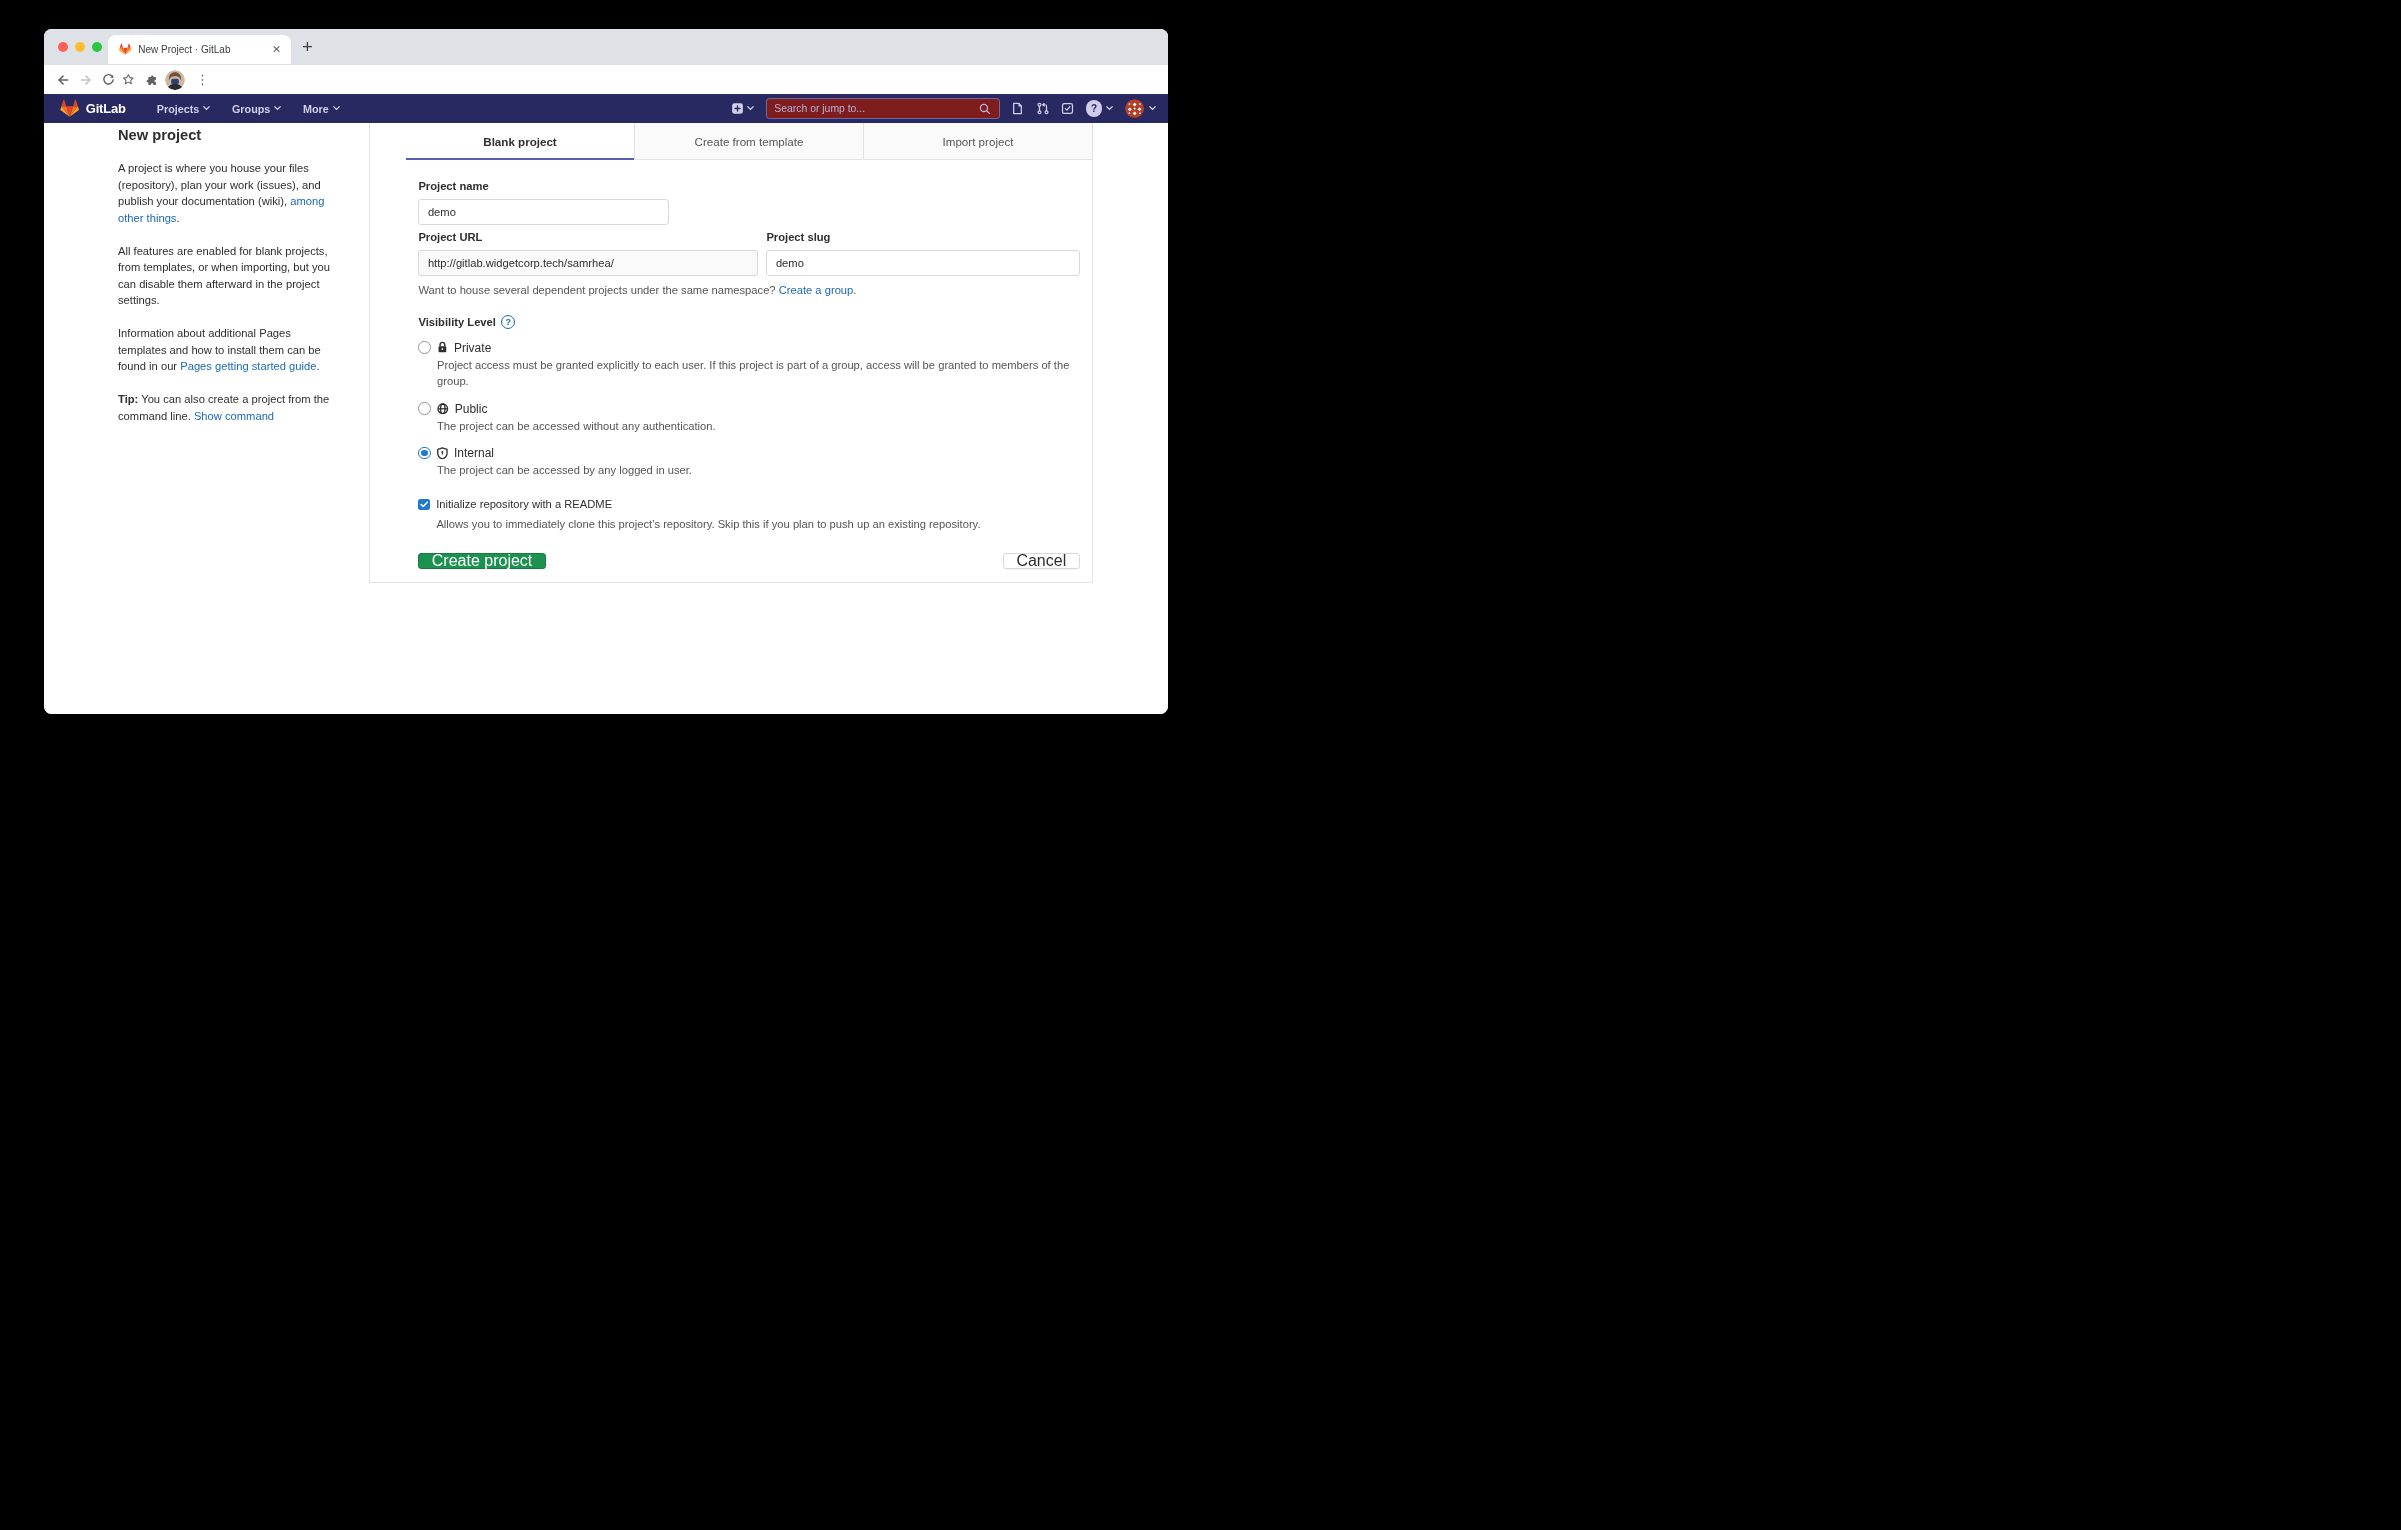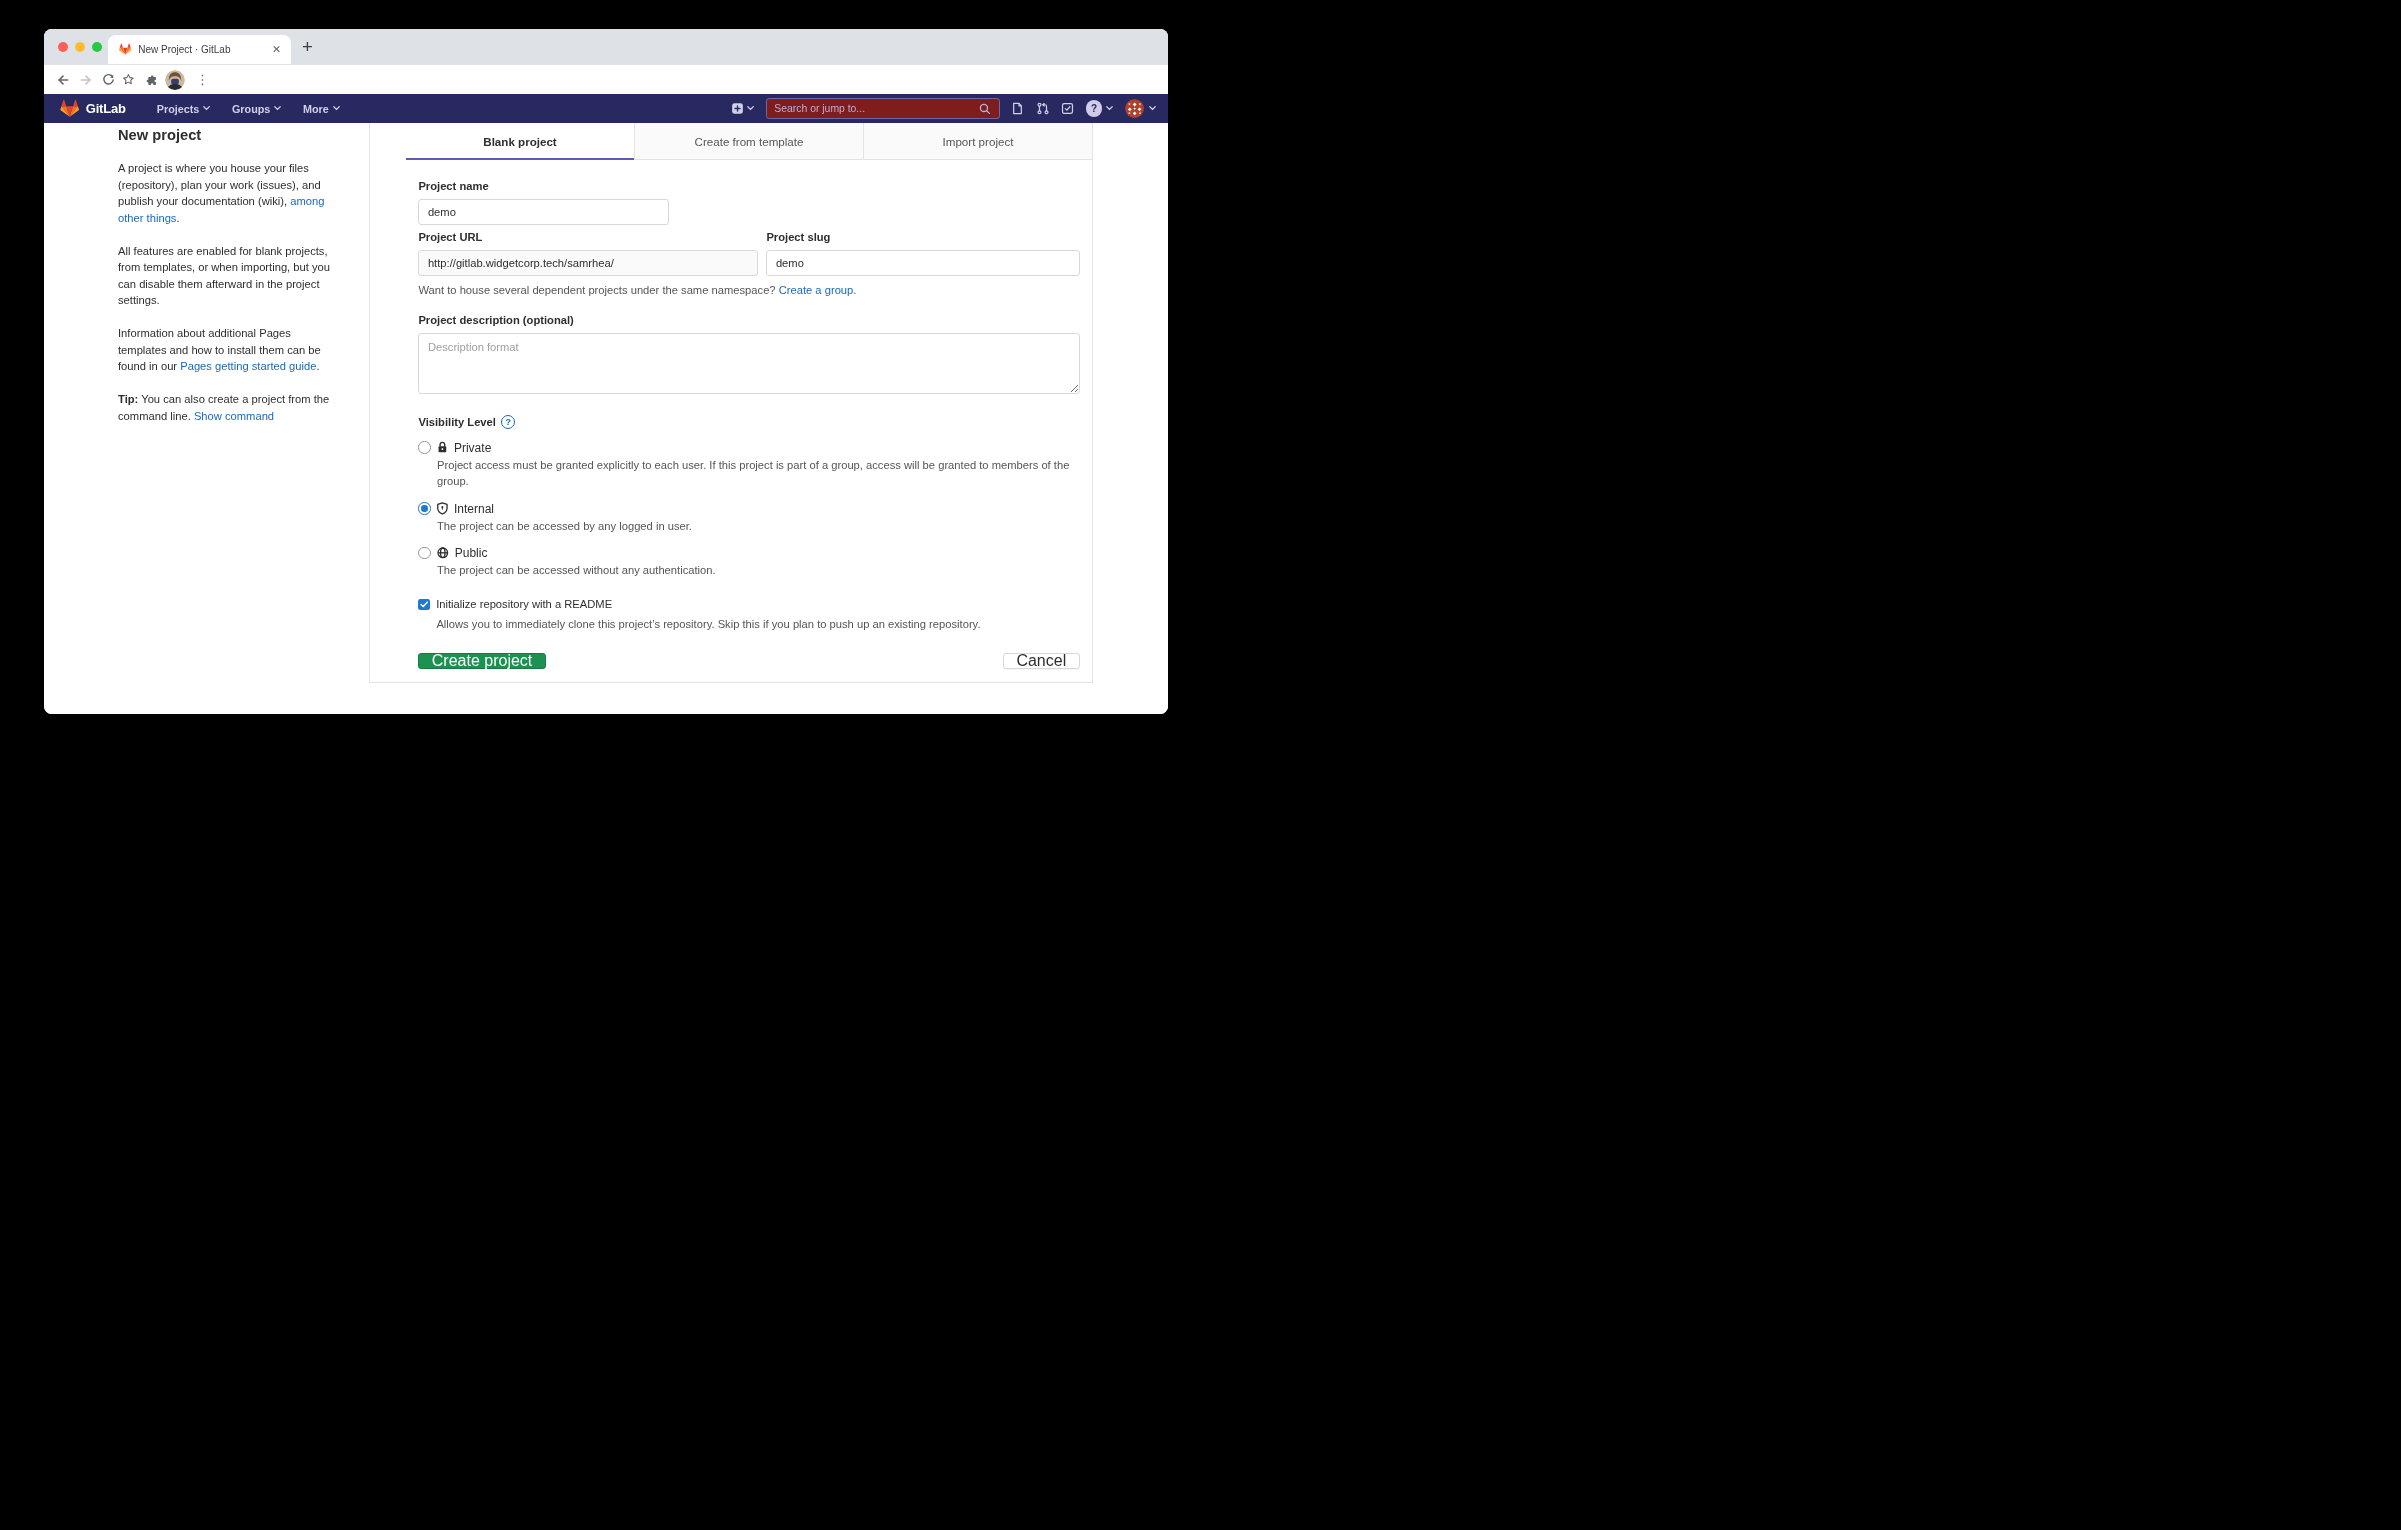--- a/index.html
+++ b/index.html
@@ -344,24 +344,20 @@
               <input class="txt readonly" type="text" readonly="" value="http://gitlab.widgetcorp.tech/samrhea/" style="">
             </div>
             <div class="col-slug">
               <label class="form-label">Project slug</label>
               <input class="txt" type="text" value="demo" style="">
             </div>
           </div>
 
           <div class="hint"><span>Want to house several dependent projects under the same namespace? </span><a class="lnk" href="#">Create a group.</a></div>
 
-          <div class="desc-section">
-            <label class="form-label">Project description (optional)</label>
-            <textarea class="desc" placeholder="Description format" style=""></textarea>
-          </div>
 
           <div class="visibility">
             <span class="vis-label">
               <span>Visibility Level</span>
               <span class="help-q">?</span>
             </span>
 
             <div class="vis-option">
               <div class="vis-head">
                 <span class="radio"></span>
@@ -372,47 +368,47 @@
                     <rect x="6.1" y="9.3" width="1.8" height="2.4" fill="#fff"></rect>
                   </svg>
                 </span>
                 <span>Private</span>
               </div>
               <div class="vis-desc">Project access must be granted explicitly to each user. If this project is part of a group, access will be granted to members of the group.</div>
             </div>
 
             <div class="vis-option">
               <div class="vis-head">
+                <span class="radio"></span>
+                <span style="display:flex;">
+                  <svg width="11.6" height="11.6" viewBox="0 0 15 15" fill="none" stroke="#2e2e2e" stroke-width="1.7">
+                    <circle cx="7.5" cy="7.5" r="6.2"></circle>
+                    <ellipse cx="7.5" cy="7.5" rx="2.9" ry="6.2"></ellipse>
+                    <path d="M1.6 7.5h11.8"></path>
+                  </svg>
+                </span>
+                <span>Public</span>
+              </div>
+              <div class="vis-desc">The project can be accessed without any authentication.</div>
+            </div>
+
+            <div class="vis-option">
+              <div class="vis-head">
                 <span class="radio checked"></span>
                 <span style="display:flex;">
                   <svg width="10.8" height="12.4" viewBox="0 0 14 16" fill="none">
                     <path d="M7 1 13 3v5.1c0 3.6-2.4 6.1-6 7.4-3.6-1.3-6-3.8-6-7.4V3z" stroke="#2e2e2e" stroke-width="1.7" stroke-linejoin="round"></path>
                     <circle cx="7" cy="6.6" r="1.3" fill="#2e2e2e"></circle>
                     <rect x="6.3" y="7.2" width="1.4" height="2.6" fill="#2e2e2e"></rect>
                   </svg>
                 </span>
                 <span>Internal</span>
               </div>
               <div class="vis-desc">The project can be accessed by any logged in user.</div>
             </div>
-
-            <div class="vis-option">
-              <div class="vis-head">
-                <span class="radio"></span>
-                <span style="display:flex;">
-                  <svg width="11.6" height="11.6" viewBox="0 0 15 15" fill="none" stroke="#2e2e2e" stroke-width="1.7">
-                    <circle cx="7.5" cy="7.5" r="6.2"></circle>
-                    <ellipse cx="7.5" cy="7.5" rx="2.9" ry="6.2"></ellipse>
-                    <path d="M1.6 7.5h11.8"></path>
-                  </svg>
-                </span>
-                <span>Public</span>
-              </div>
-              <div class="vis-desc">The project can be accessed without any authentication.</div>
-            </div>
           </div>
 
           <div class="readme">
             <div class="readme-head">
               <span class="checkbox">
                 <svg width="8.5" height="7" viewBox="0 0 11 9" fill="none" stroke="#fff" stroke-width="2" stroke-linecap="round" stroke-linejoin="round">
                     <path d="m1.5 4.5 2.6 2.6L9.5 1.5"></path>
                   </svg>
               </span>
               <span class="lbl">Initialize repository with a README</span>

